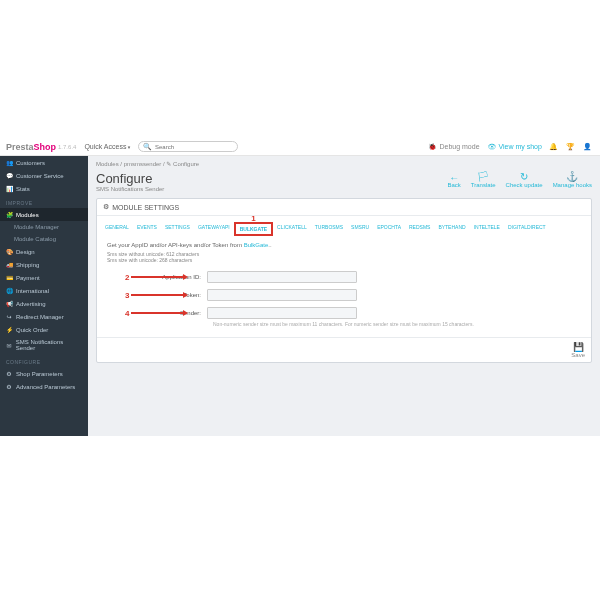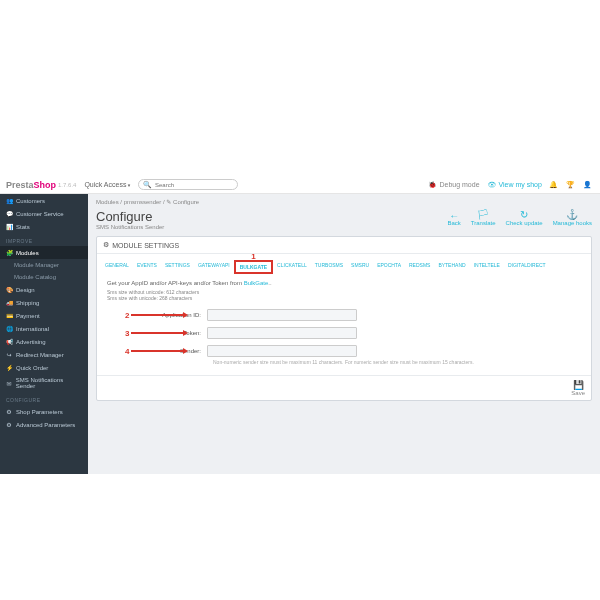--- a/index.html
+++ b/index.html
@@ -1,18 +1,18 @@
 <!DOCTYPE html>
 <html><head>
 <meta charset="utf-8">
 <style>
 * { margin: 0; padding: 0; box-sizing: border-box; font-family: -apple-system, BlinkMacSystemFont, "Segoe UI", sans-serif; }
 body { background: #fff; font-size: 11px; color: #555; }
 .frame { width: 600px; height: 600px; position: relative; overflow: hidden; }
-.inner { position: absolute; top: 138px; left: 0; width: 600px; height: 298px; background: #eef0f3; margin-top: 38px; }
+.inner { position: absolute; top: 138px; left: 0; width: 600px; height: 298px; background: #eef0f3; }
 .topbar { position: absolute; top: 0; left: 0; width: 600px; height: 18px; background: #fff; border-bottom: 1px solid #e5e5e5; display: flex; align-items: center; font-size: 7px; }
 .logo { margin-left: 6px; font-weight: 600; font-size: 9px; color: #555; }
 .logo .presta { color: #888; }
 .logo .shop { color: #e1007a; }
 .version { color: #bbb; font-size: 6px; margin-left: 2px; }
 .qa { margin-left: 8px; color: #666; }
 .qa::after { content: " ▾"; font-size: 5px; }
 .search { margin-left: 8px; display: flex; align-items: center; background: #fff; border: 1px solid #ccc; border-radius: 8px; height: 11px; width: 100px; padding: 0 4px; }
 .search-icon { font-size: 7px; color: #888; }
 .search input { border: none; outline: none; font-size: 6px; margin-left: 3px; width: 70px; }

